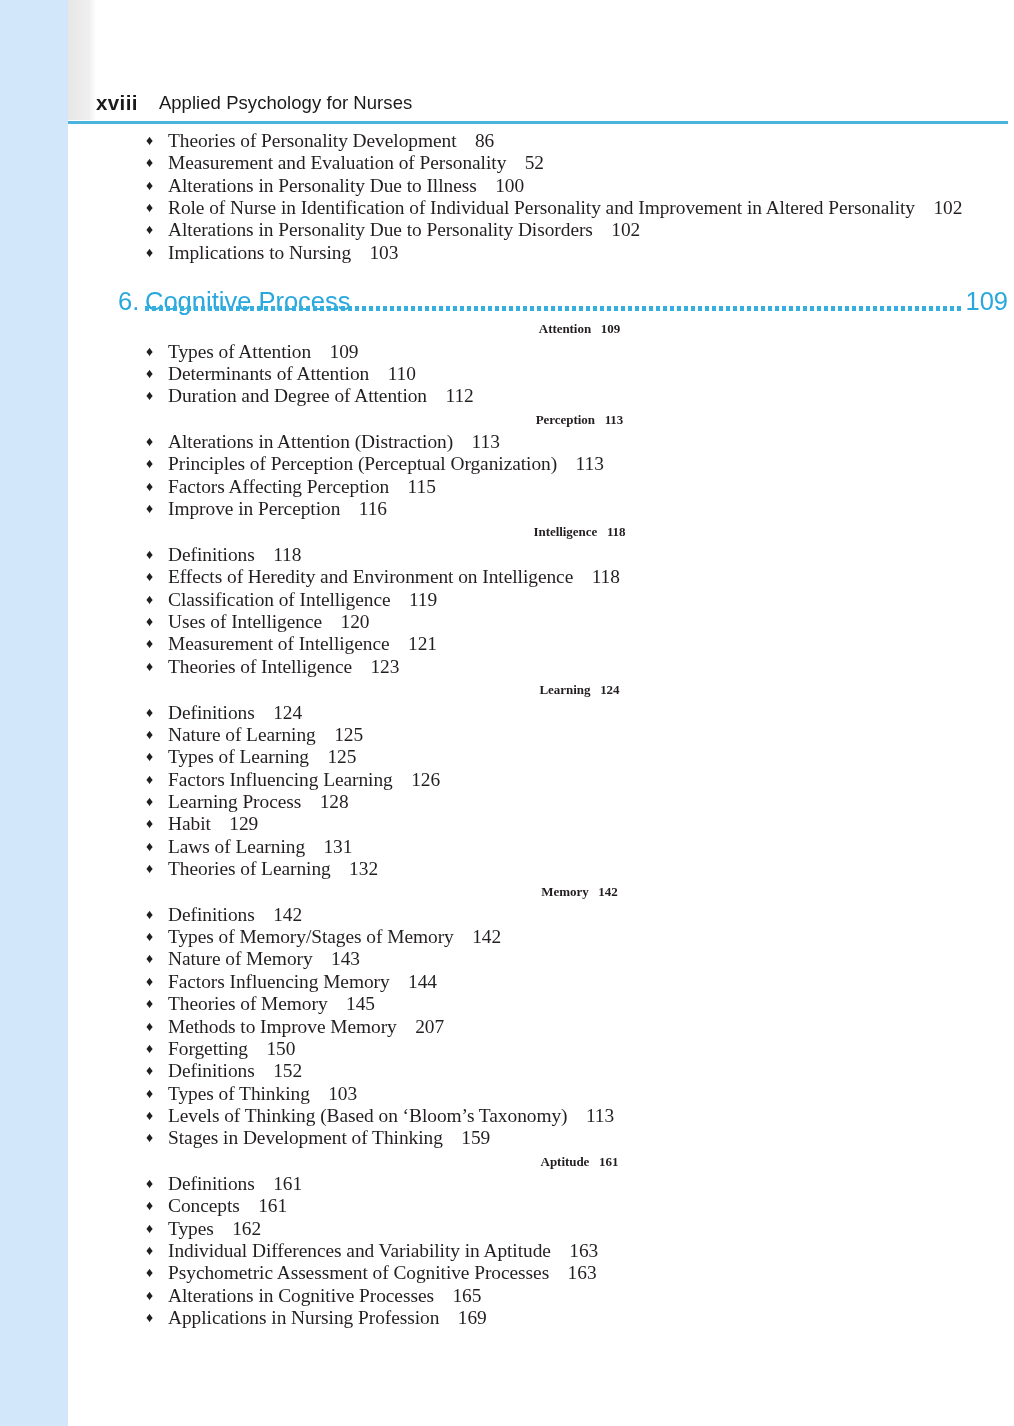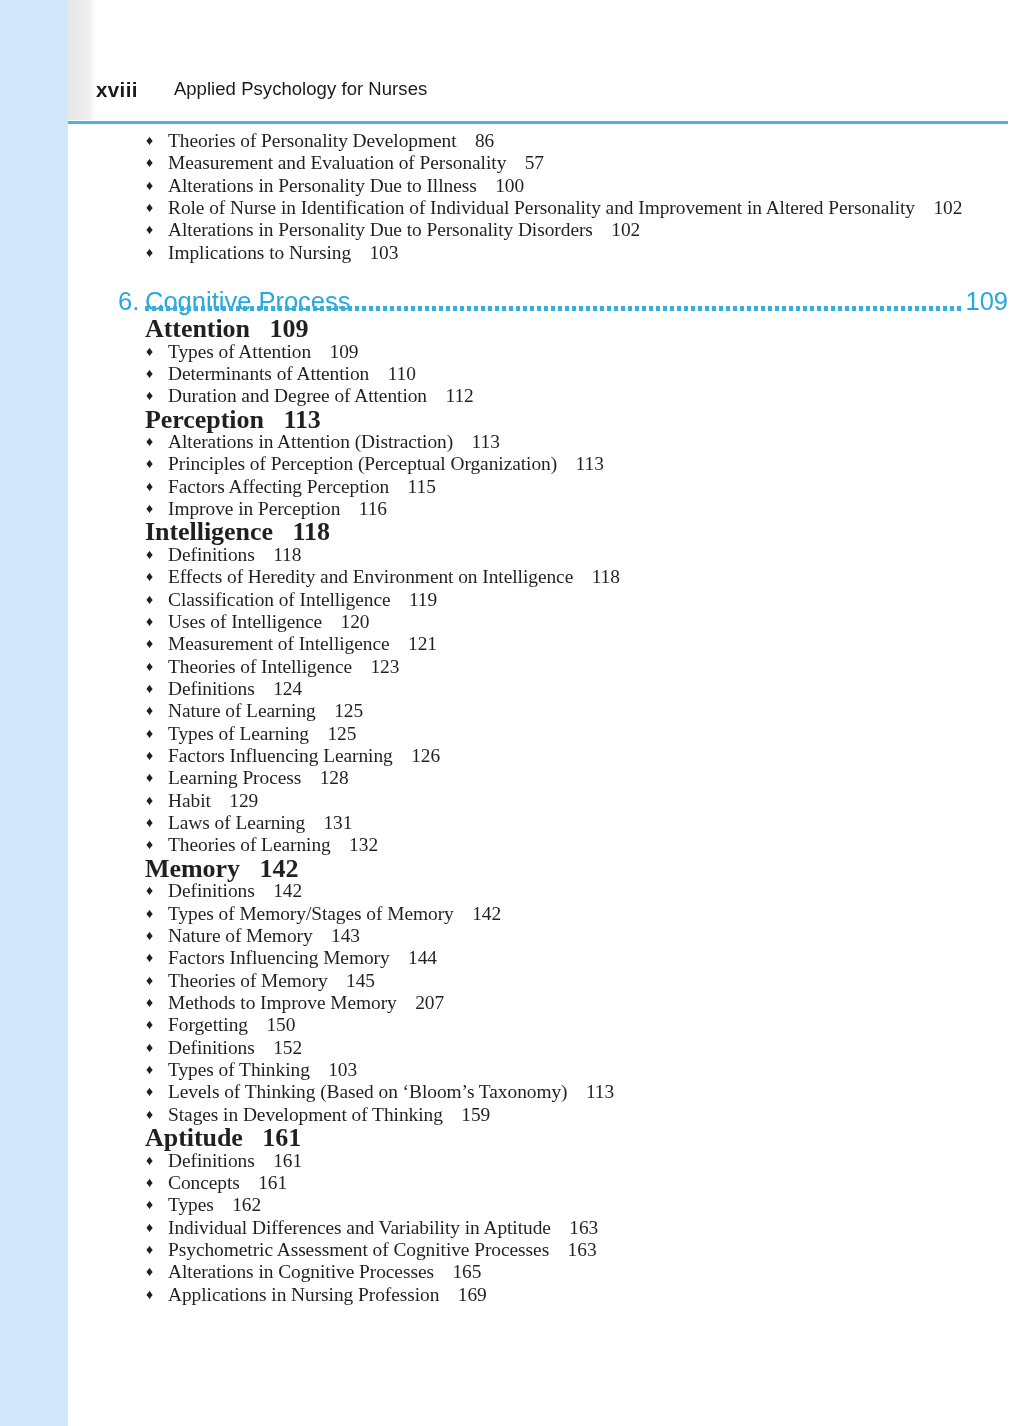--- a/index.html
+++ b/index.html
@@ -29,38 +29,37 @@
     left: 68px;
     top: 0;
     width: 28px;
     height: 120px;
     background: linear-gradient(to right, #e6e6e6 0%, #ececec 45%, #efefef 75%, #ffffff 100%);
   }
   
   .header {
     position: absolute;
     left: 96px;
-    top: 80px;
+    top: 88px;
     width: 900px;
     height: 30px;
     display: flex;
-    align-items: flex-start;
+    align-items: center;
     font-family: "Liberation Sans", sans-serif;
     color: #1a1a1a;
-    gap: 25px;
   }
   .header-folio {
     font-weight: bold;
     font-size: 20.5px;
     letter-spacing: 0.4px;
     line-height: 1;
   }
   .header-title {
     font-size: 18.5px;
-    margin-left: 11px;
+    margin-left: 21px;
     line-height: 1;
     letter-spacing: 0.05px;
   }
   .header-rule {
     position: absolute;
     left: 68px;
     top: 121px;
     width: 940px;
     height: 3px;
     background: #4cb3dc;
@@ -141,25 +140,26 @@
   .chapter-page {
     position: absolute;
     right: 6px;
     top: 0;
     line-height: 32px;
   }
   
   .subhead {
     margin: 0;
     padding: 0 0 0 145px;
-    font-size: 26px;
+    font-size: 13px;
     font-weight: bold;
     line-height: 23.5px;
     color: #231f20;
     letter-spacing: -0.05px;
+    text-align: center;
   }
   .subhead .page-num {
     margin-left: 0.75em;
   }
   .group-list {
     margin: 0;
     padding: 0;
     list-style: none;
   }
 </style>
@@ -174,21 +174,21 @@
   <div class="header">
     <span class="header-folio">xviii</span>
     <span class="header-title">Applied Psychology for Nurses</span>
   </div>
   <div class="header-rule"></div>
 
   <div class="content">
 
     <ul class="bullets" id="continued-list">
         <li class="bullet-item"><span class="bullet-glyph">♦</span><span>Theories of Personality Development</span><span class="page-num">86</span></li>
-        <li class="bullet-item"><span class="bullet-glyph">♦</span><span>Measurement and Evaluation of Personality</span><span class="page-num">57</span></li>
+        <li class="bullet-item"><span class="bullet-glyph">♦</span><span>Measurement and Evaluation of Personality</span><span class="page-num">52</span></li>
         <li class="bullet-item"><span class="bullet-glyph">♦</span><span>Alterations in Personality Due to Illness</span><span class="page-num">100</span></li>
         <li class="bullet-item"><span class="bullet-glyph">♦</span><span>Role of Nurse in Identification of Individual Personality and Improvement in Altered Personality</span><span class="page-num">102</span></li>
         <li class="bullet-item"><span class="bullet-glyph">♦</span><span>Alterations in Personality Due to Personality Disorders</span><span class="page-num">102</span></li>
         <li class="bullet-item"><span class="bullet-glyph">♦</span><span>Implications to Nursing</span><span class="page-num">103</span></li>
       </ul>
 
     <div class="chapter">
       <span class="chapter-num">6.</span>
       <span class="chapter-title">Cognitive Process</span>
       <span class="chapter-leader">
@@ -220,20 +220,21 @@
           <ul class="bullets group-list">
             <li class="bullet-item"><span class="bullet-glyph">♦</span><span>Definitions</span><span class="page-num">118</span></li>
             <li class="bullet-item"><span class="bullet-glyph">♦</span><span>Effects of Heredity and Environment on Intelligence</span><span class="page-num">118</span></li>
             <li class="bullet-item"><span class="bullet-glyph">♦</span><span>Classification of Intelligence</span><span class="page-num">119</span></li>
             <li class="bullet-item"><span class="bullet-glyph">♦</span><span>Uses of Intelligence</span><span class="page-num">120</span></li>
             <li class="bullet-item"><span class="bullet-glyph">♦</span><span>Measurement of Intelligence</span><span class="page-num">121</span></li>
             <li class="bullet-item"><span class="bullet-glyph">♦</span><span>Theories of Intelligence</span><span class="page-num">123</span></li>
           </ul>
         </div>
         <div>
+          <div class="subhead"><span>Learning</span><span class="page-num">124</span></div>
           <ul class="bullets group-list">
             <li class="bullet-item"><span class="bullet-glyph">♦</span><span>Definitions</span><span class="page-num">124</span></li>
             <li class="bullet-item"><span class="bullet-glyph">♦</span><span>Nature of Learning</span><span class="page-num">125</span></li>
             <li class="bullet-item"><span class="bullet-glyph">♦</span><span>Types of Learning</span><span class="page-num">125</span></li>
             <li class="bullet-item"><span class="bullet-glyph">♦</span><span>Factors Influencing Learning</span><span class="page-num">126</span></li>
             <li class="bullet-item"><span class="bullet-glyph">♦</span><span>Learning Process</span><span class="page-num">128</span></li>
             <li class="bullet-item"><span class="bullet-glyph">♦</span><span>Habit</span><span class="page-num">129</span></li>
             <li class="bullet-item"><span class="bullet-glyph">♦</span><span>Laws of Learning</span><span class="page-num">131</span></li>
             <li class="bullet-item"><span class="bullet-glyph">♦</span><span>Theories of Learning</span><span class="page-num">132</span></li>
           </ul>

